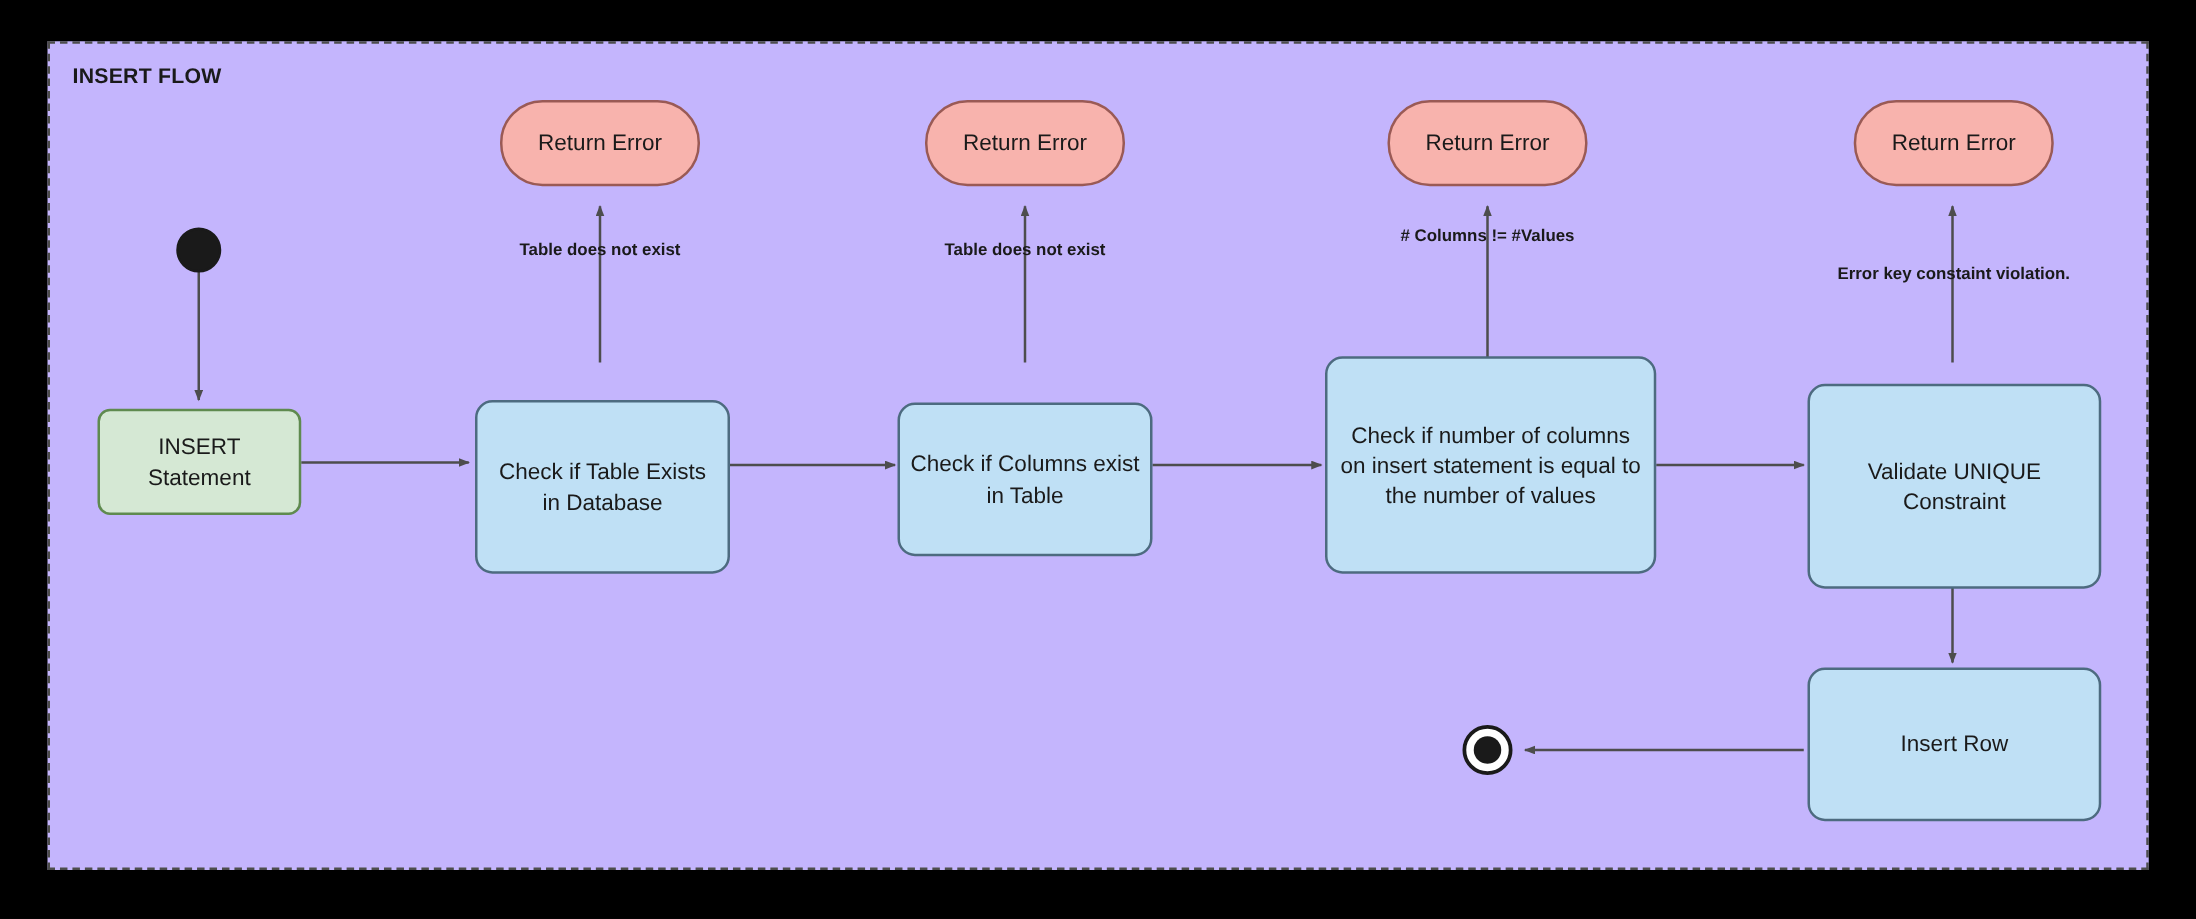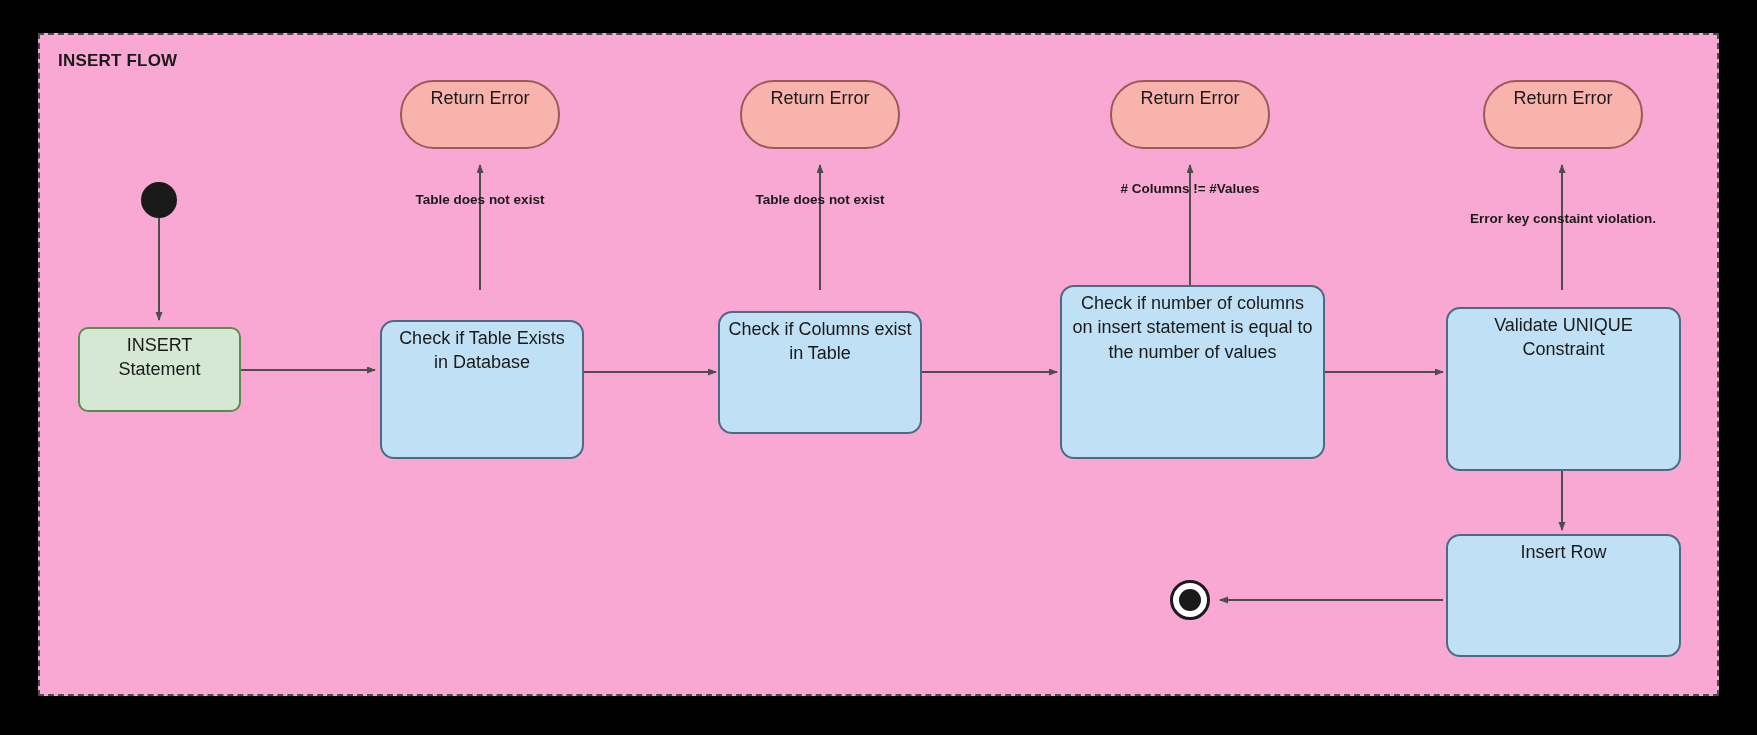--- a/index.html
+++ b/index.html
@@ -18,38 +18,38 @@
     width: 1757px;
     height: 735px;
     background: #000000;
   }
   #frame {
     position: absolute;
     left: 38px;
     top: 33px;
     width: 1681px;
     height: 663px;
-    background: #f9a8d4;
+    background: #c4b5fd;
     border: 2px dashed #4d4d4d;
     box-sizing: border-box;
   }
   #frame-title {
     position: absolute;
     left: 18px;
     top: 16px;
     font-size: 17px;
     font-weight: bold;
     color: #1a1a1a;
     letter-spacing: 0.2px;
   }
   .node {
     position: absolute;
     box-sizing: border-box;
     display: flex;
-    align-items: flex-start;
+    align-items: center;
     justify-content: center;
     text-align: center;
     color: #1a1a1a;
     font-size: 18px;
     line-height: 1.35;
     padding: 4px 8px;
     border: 2px solid #737373;
   }
   .node.green {
     background: #d5e8d4;
@@ -150,21 +150,21 @@
   <div class="circle-start" style="left:141px; top:182px;"></div>
 
   <div class="node green" style="left:78px; top:327px; width:163px; height:85px;">
     <span>INSERT Statement</span>
   </div>
 
   <div class="node blue" style="left:380px; top:301px; width:204px; height:139px;margin-top:19px;">
     <span>Check if Table Exists in Database</span>
   </div>
 
-  <div class="node blue" style="left:718px; top:311px; width:204px; height:123px;">
+  <div class="node blue" style="left:718px; top:322px; width:204px; height:123px;">
     <span>Check if Columns exist in Table</span>
   </div>
 
   <div class="node blue" style="left:1060px; top:285px; width:265px; height:174px;">
     <span>Check if number of columns on insert statement is equal to the number of values</span>
   </div>
 
   <div class="node blue" style="left:1446px; top:307px; width:235px; height:164px;">
     <span>Validate UNIQUE Constraint</span>
   </div>

